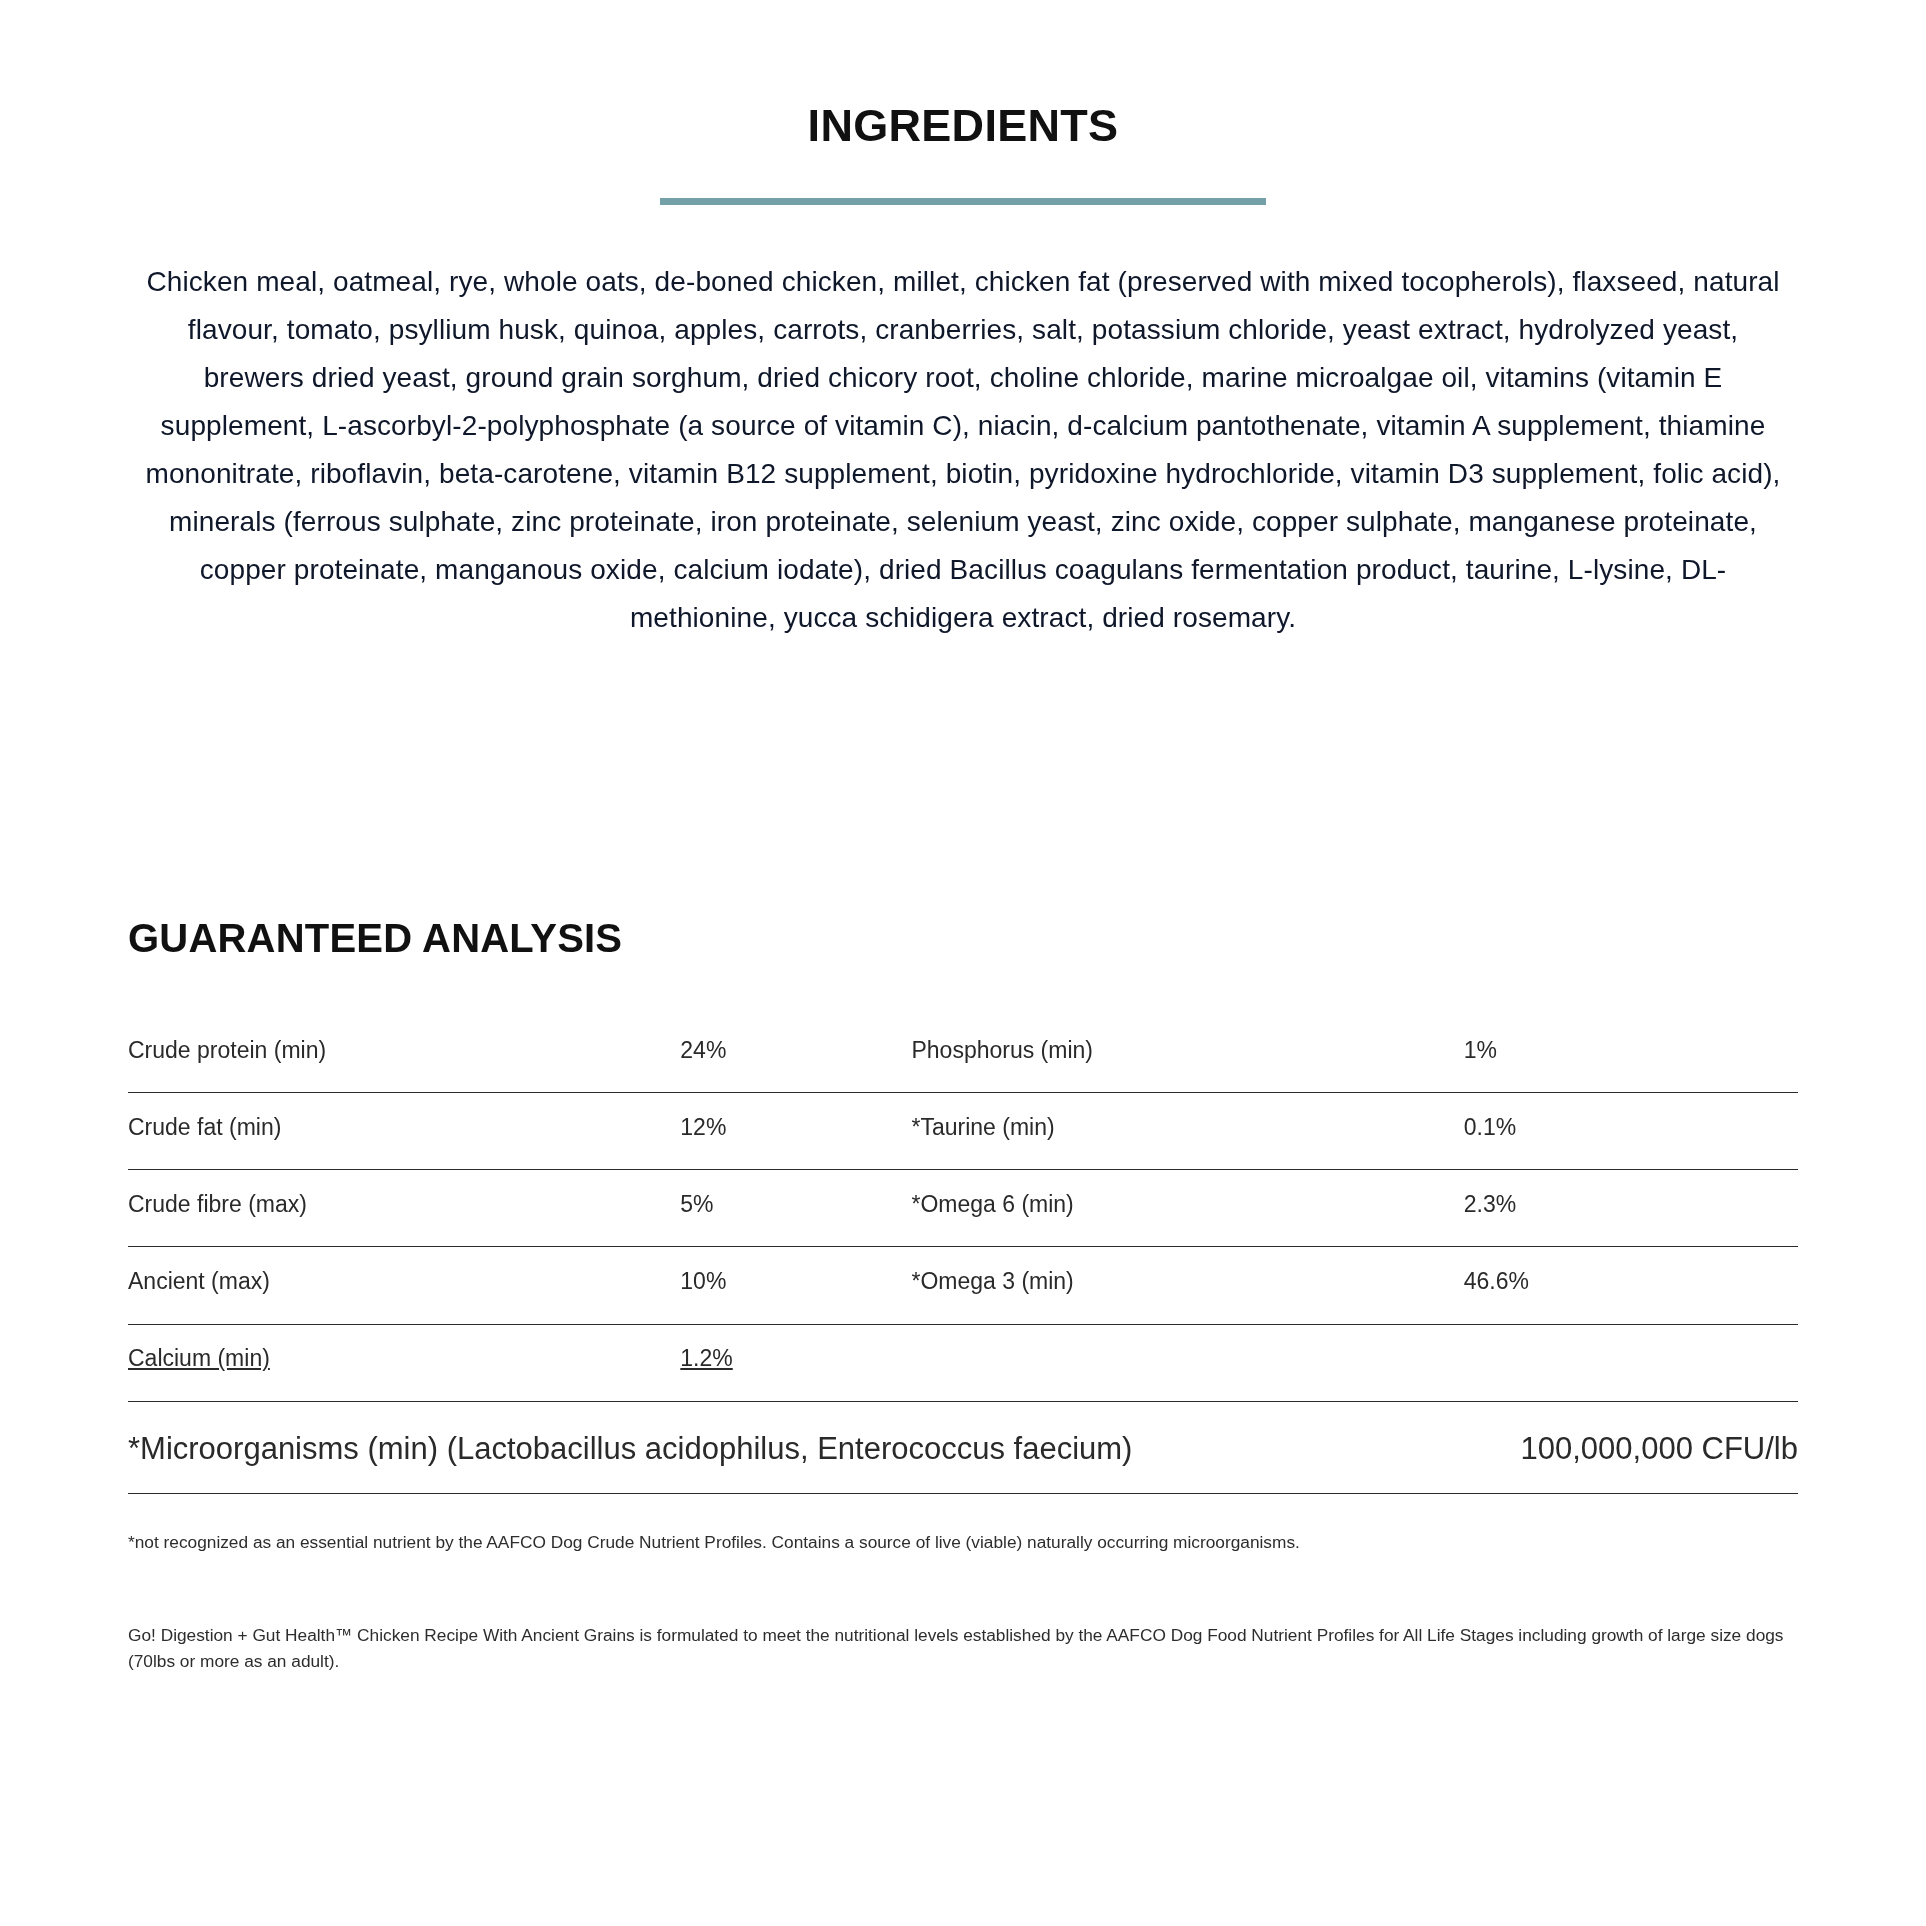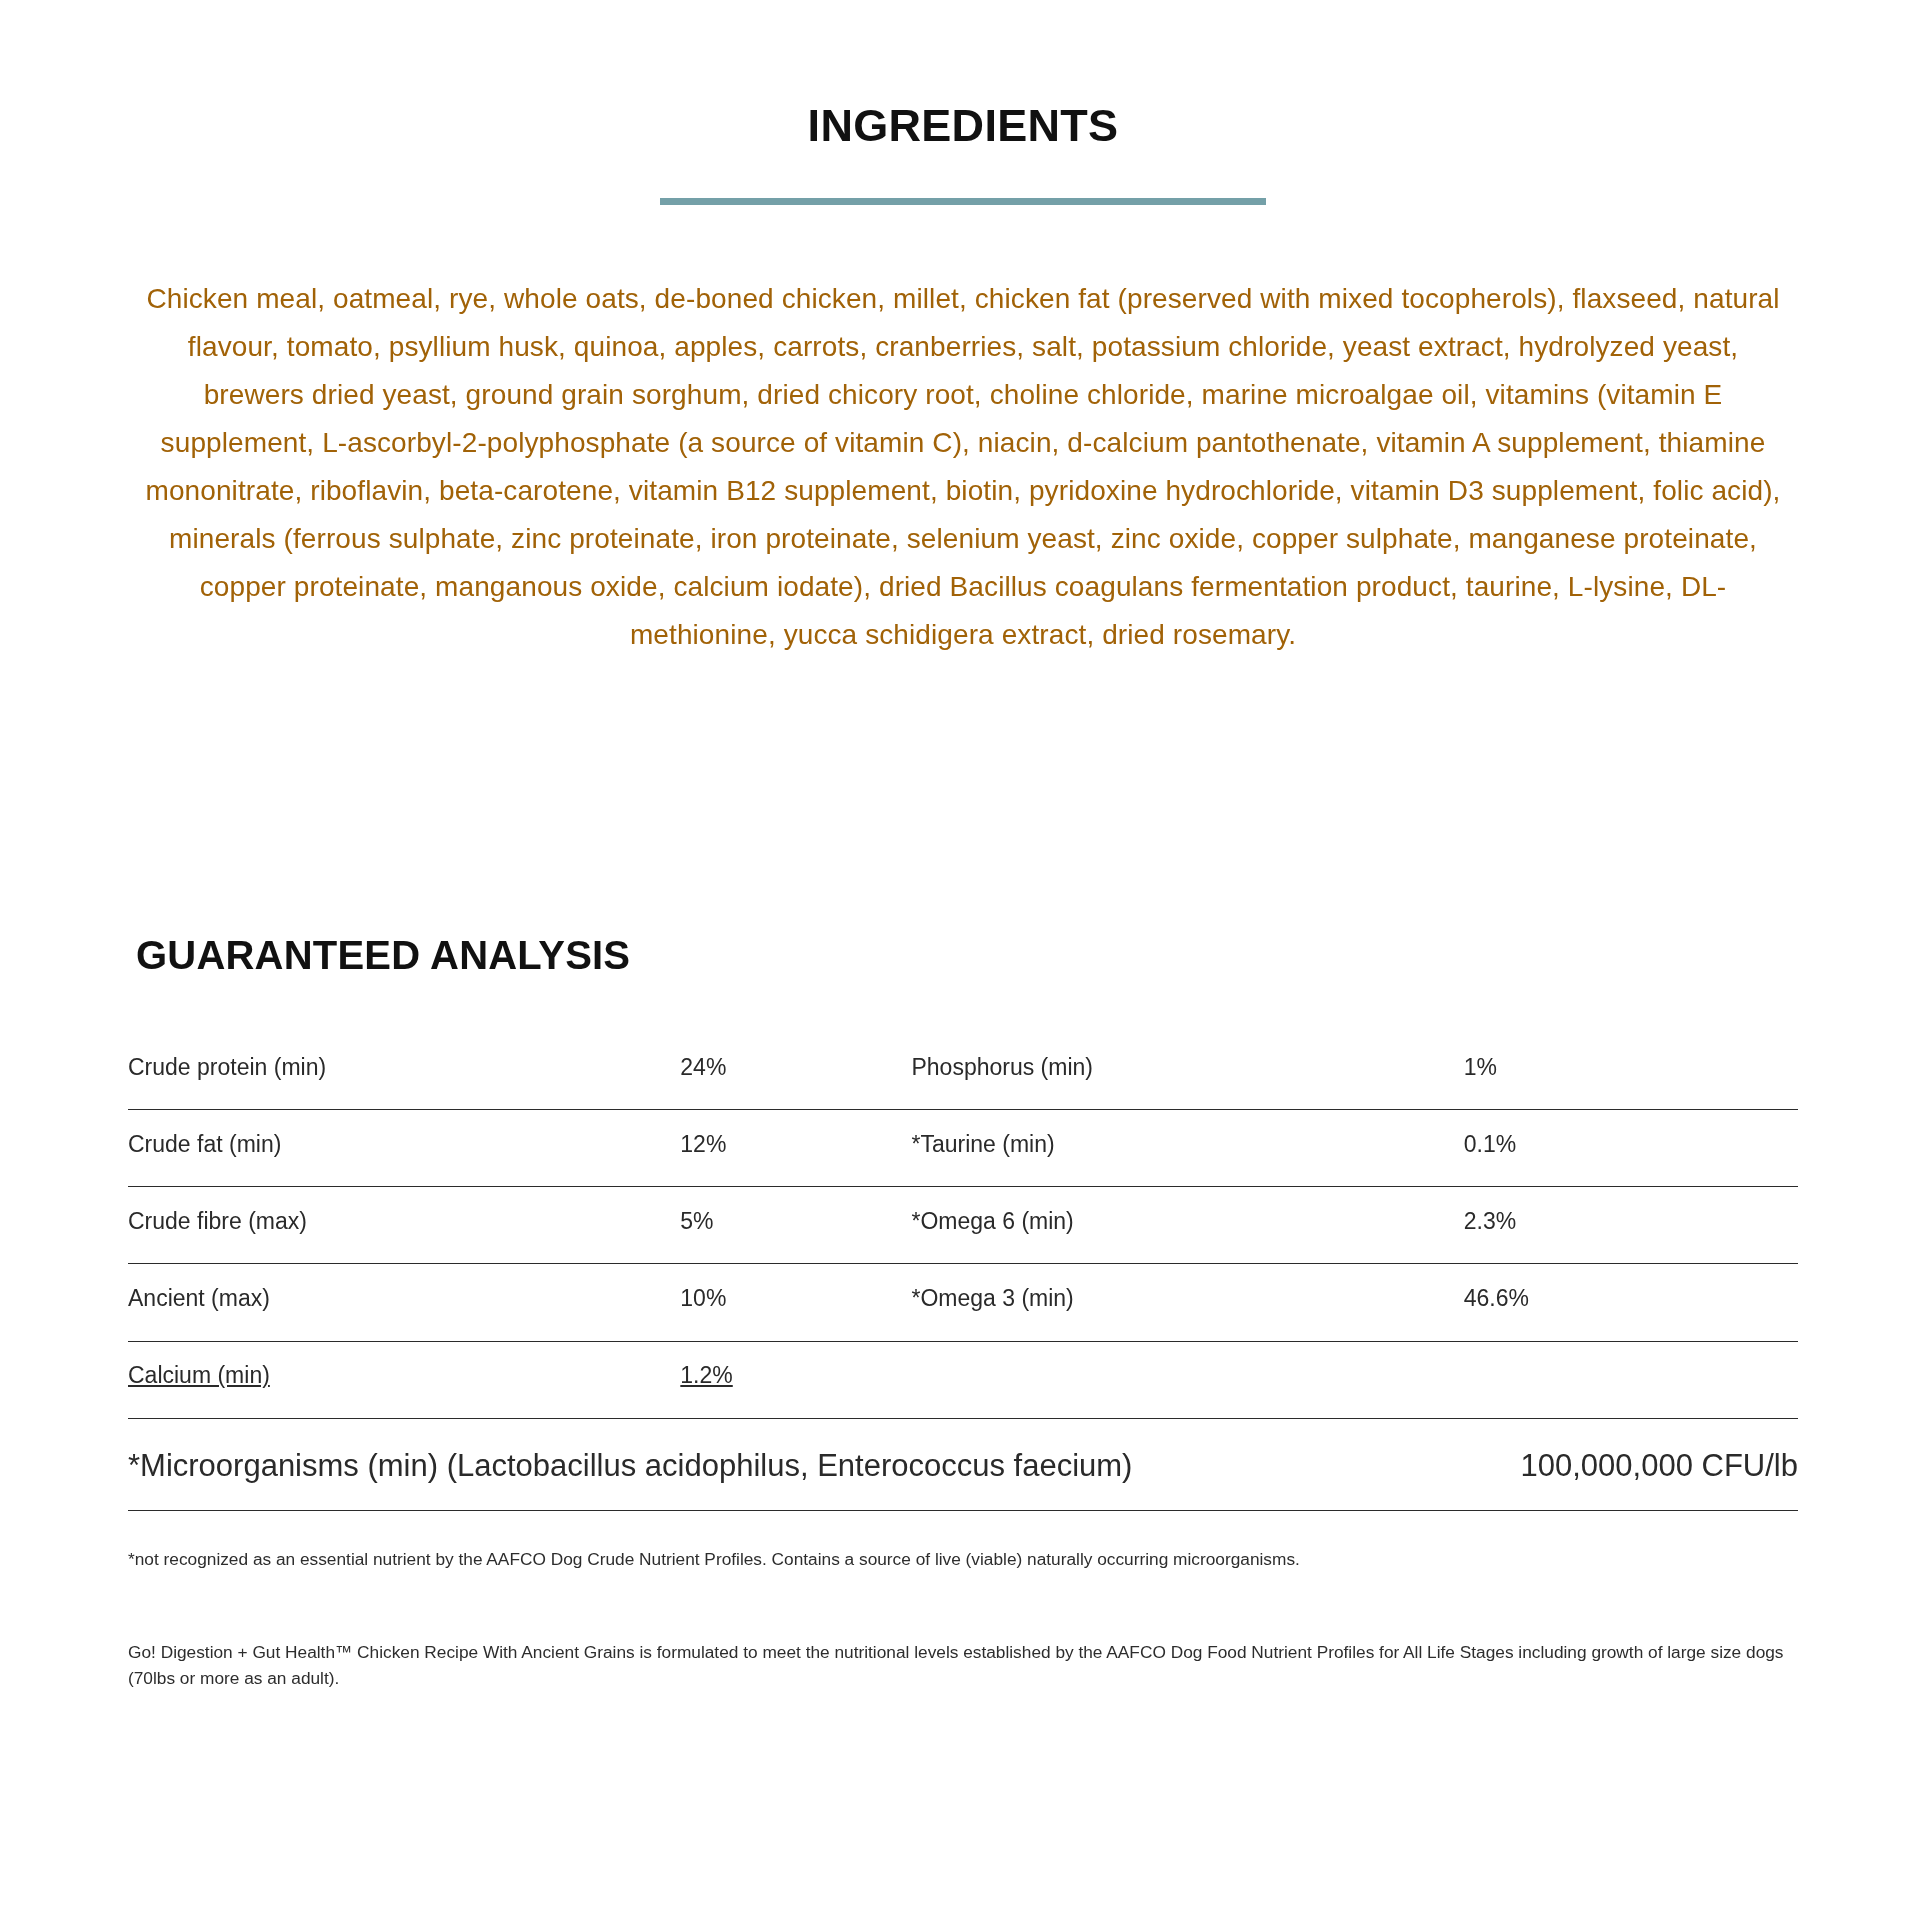--- a/index.html
+++ b/index.html
@@ -35,40 +35,40 @@
     margin: 0;
     line-height: 1;
   }
   .title-rule {
     width: 606px;
     height: 7px;
     background: #74a0a8;
     margin: 50px auto 0 auto;
   }
   .ingredients-body {
-    margin-top: 70px;
+    margin-top: 53px;
     text-align: center;
     font-size: 28px;
     line-height: 48px;
-    color: #a16207;
+    color: #0f172a;
     letter-spacing: 0.1px;
     padding: 0 6.4px;
   }
 
   
   .analysis-section {
     margin-top: 276px;
   }
   .section-title-left {
     text-align: left;
     font-size: 40px;
     font-weight: 700;
     letter-spacing: 0.2px;
     color: #111111;
-    margin: 8px;
+    margin: 0;
     line-height: 1;
   }
 
   .ga-table {
     width: 100%;
     margin-top: 71px;
     border-collapse: collapse;
     table-layout: fixed;
   }
   .ga-table tr.data-row td {

